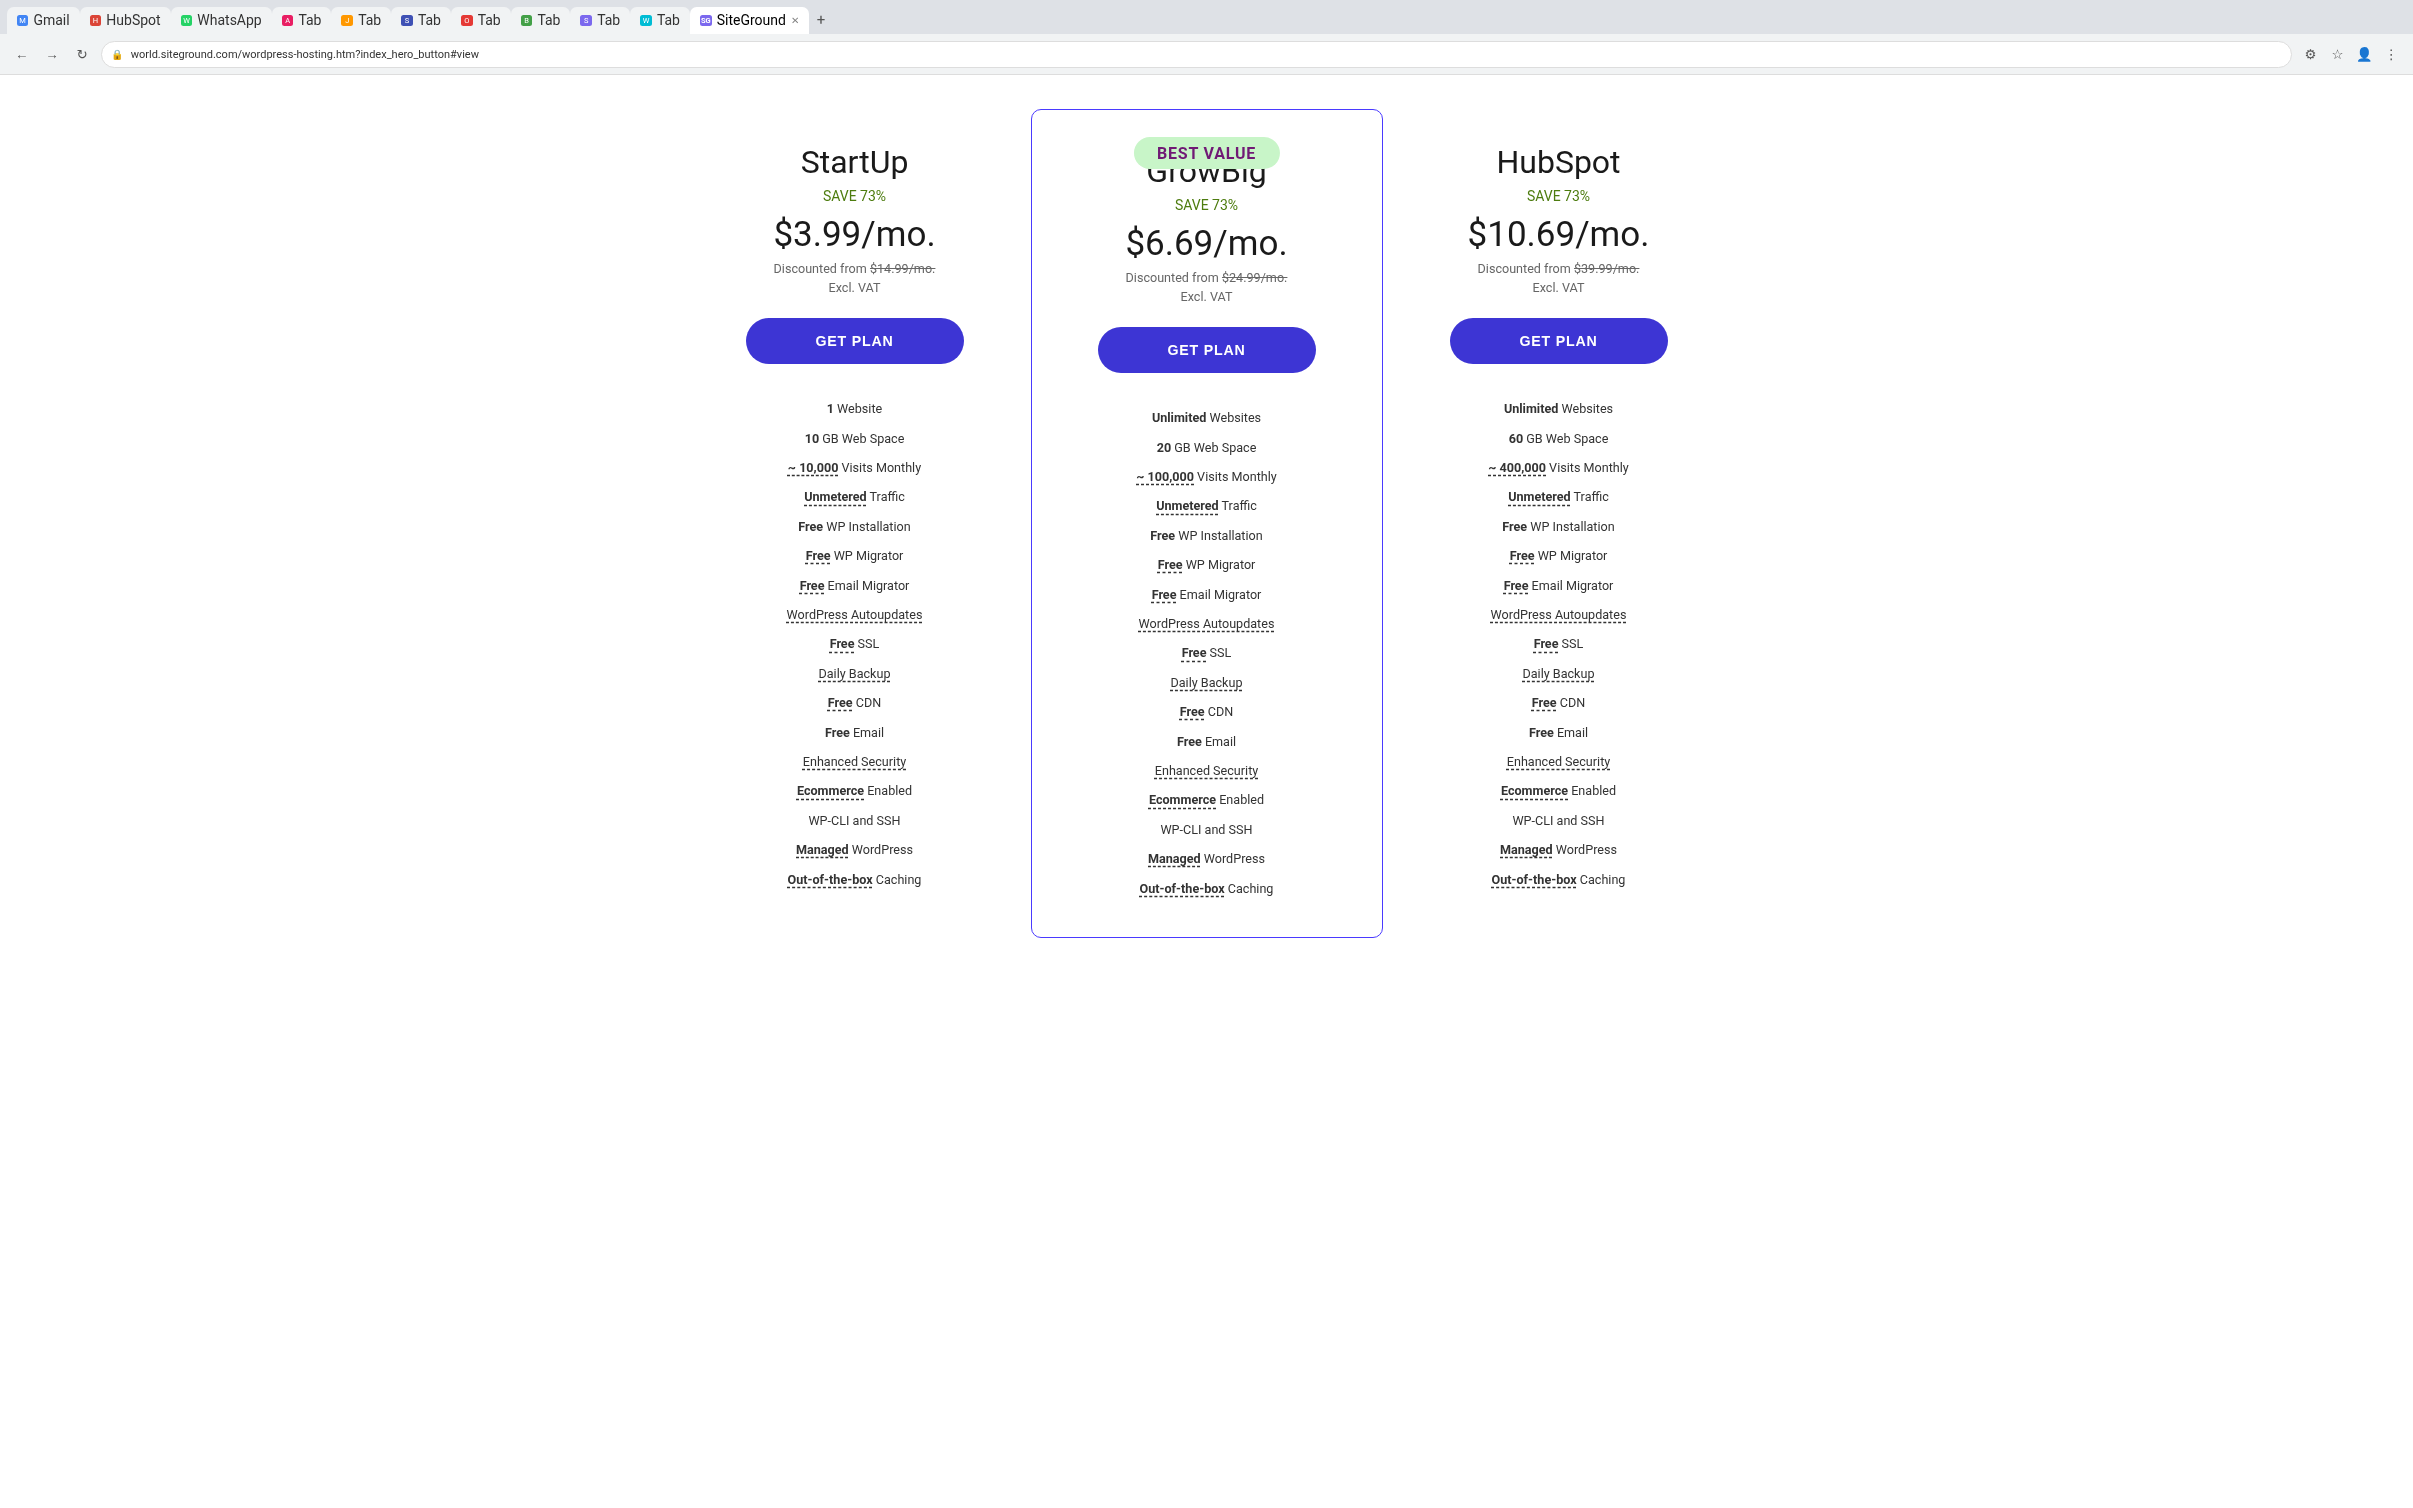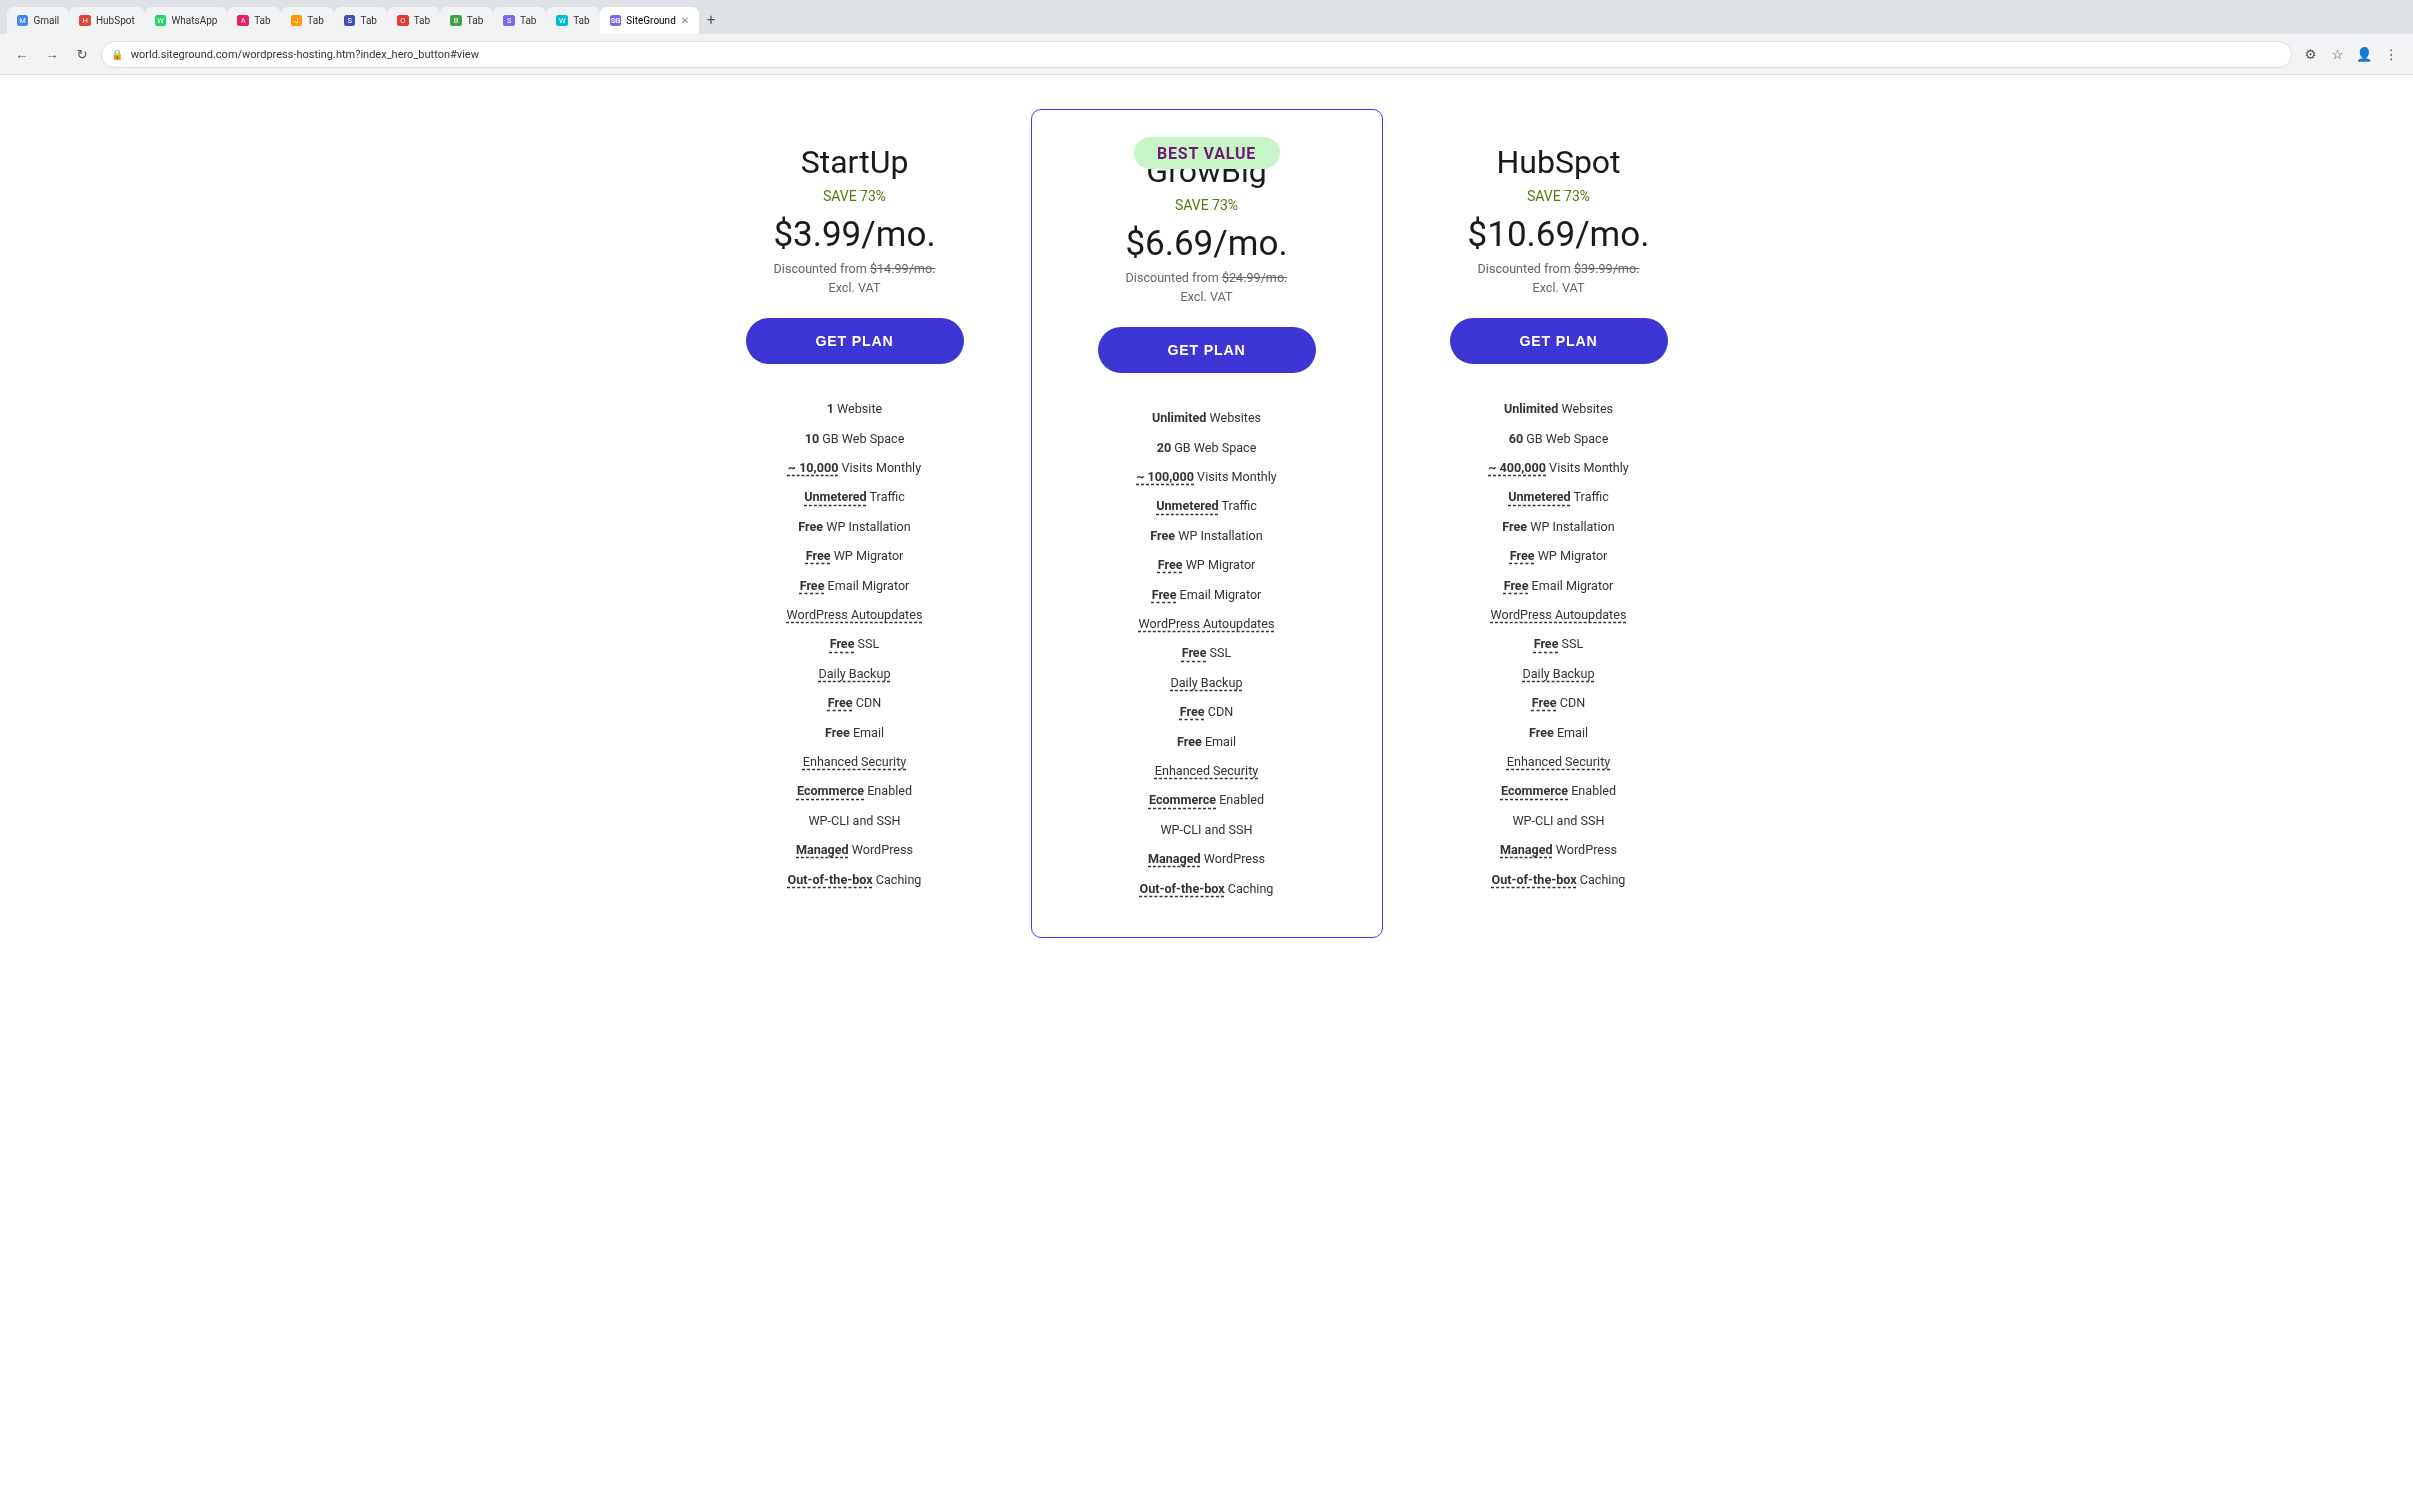--- a/index.html
+++ b/index.html
@@ -54,21 +54,21 @@
     .tab-favicon {
       width: 11.7px;
       height: 11.7px;
       border-radius: 1.7px;
       flex-shrink: 0;
     }
 
     .tab-label {
       overflow: hidden;
       text-overflow: ellipsis;
-      font-size: 10px;
+      font-size: 14px;
     }
 
     .tab-close {
       margin-left: auto;
       opacity: 0.5;
       font-size: 10px;
       flex-shrink: 0;
     }
 
     .new-tab-btn {

